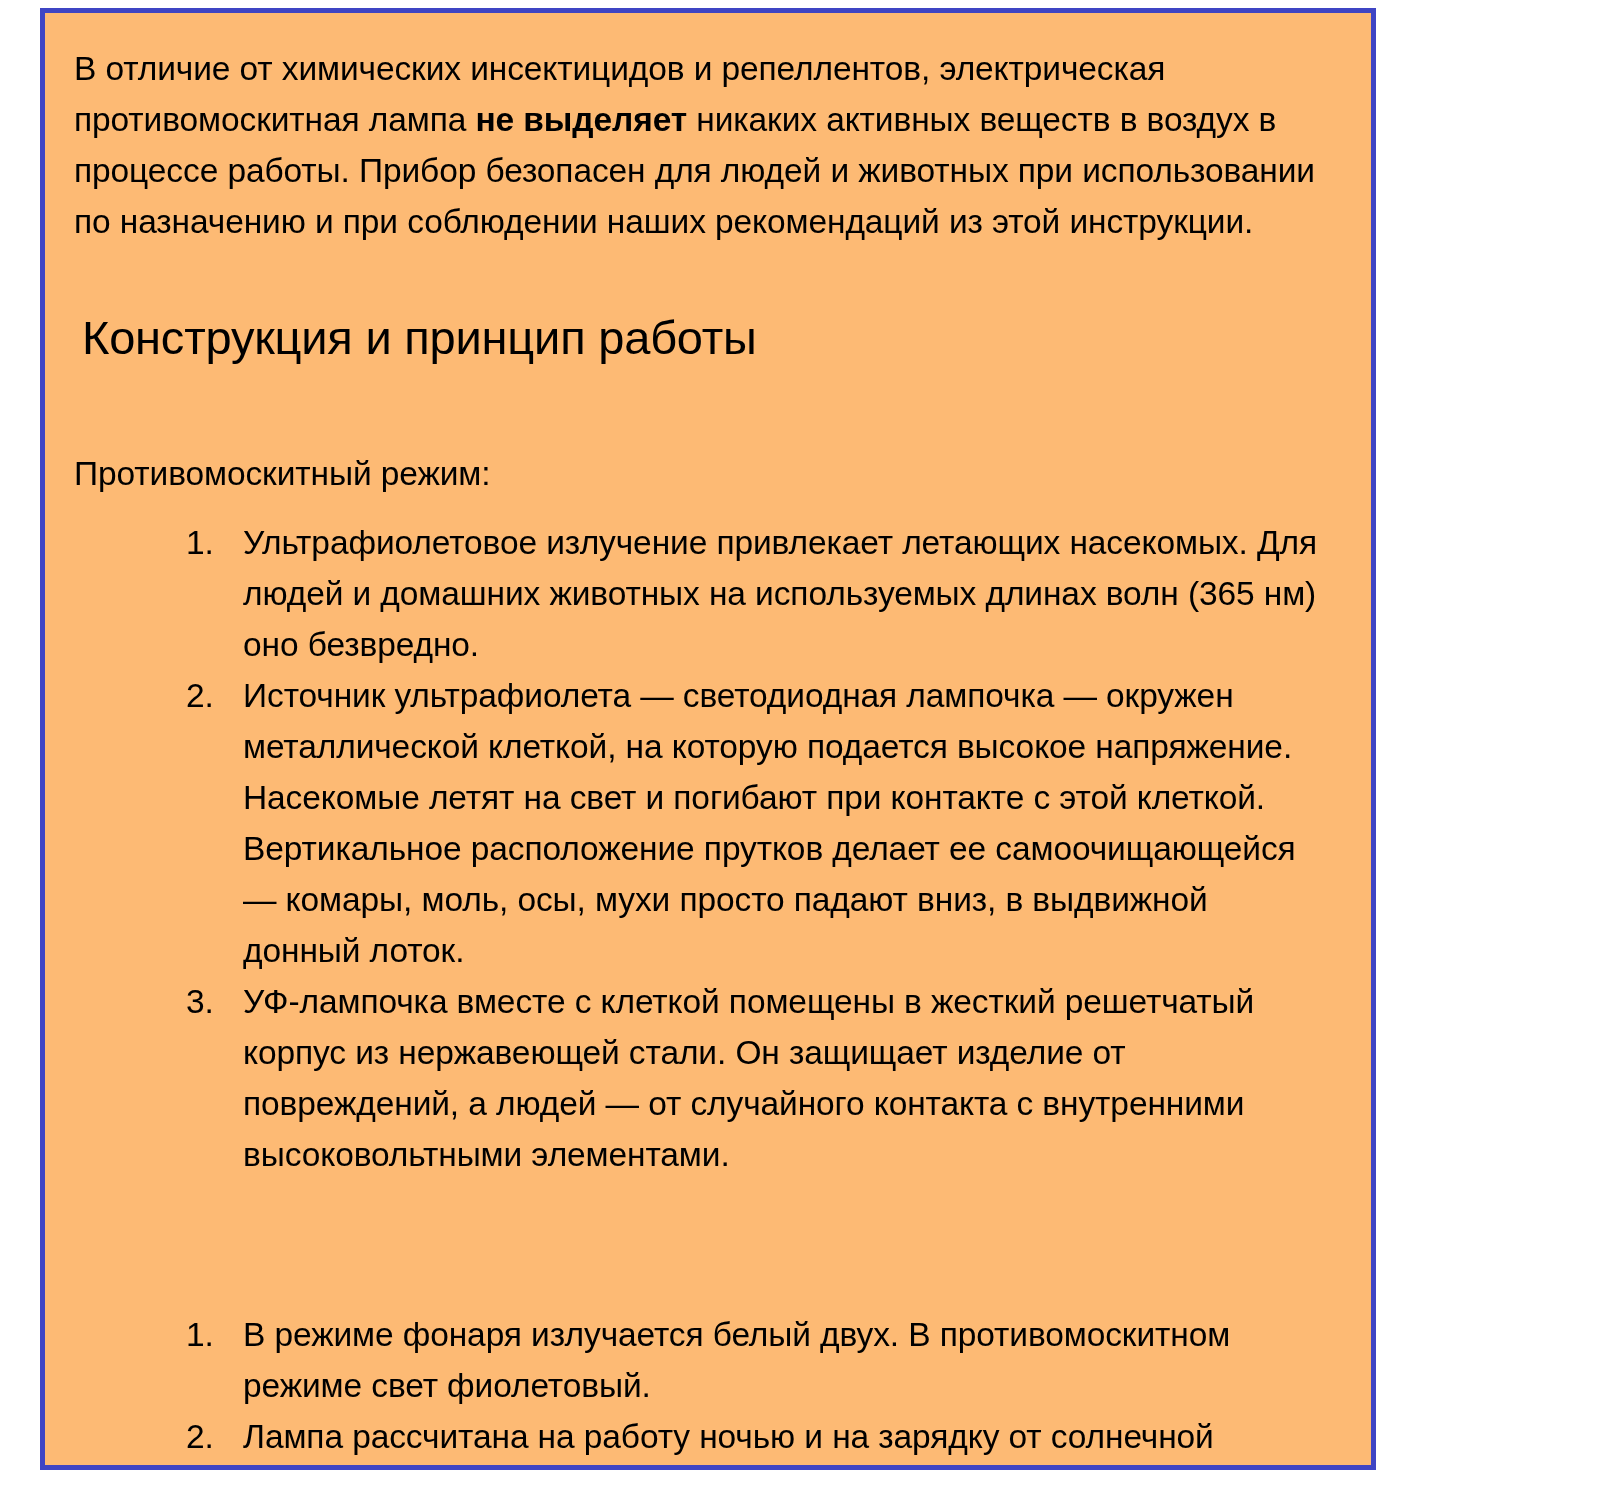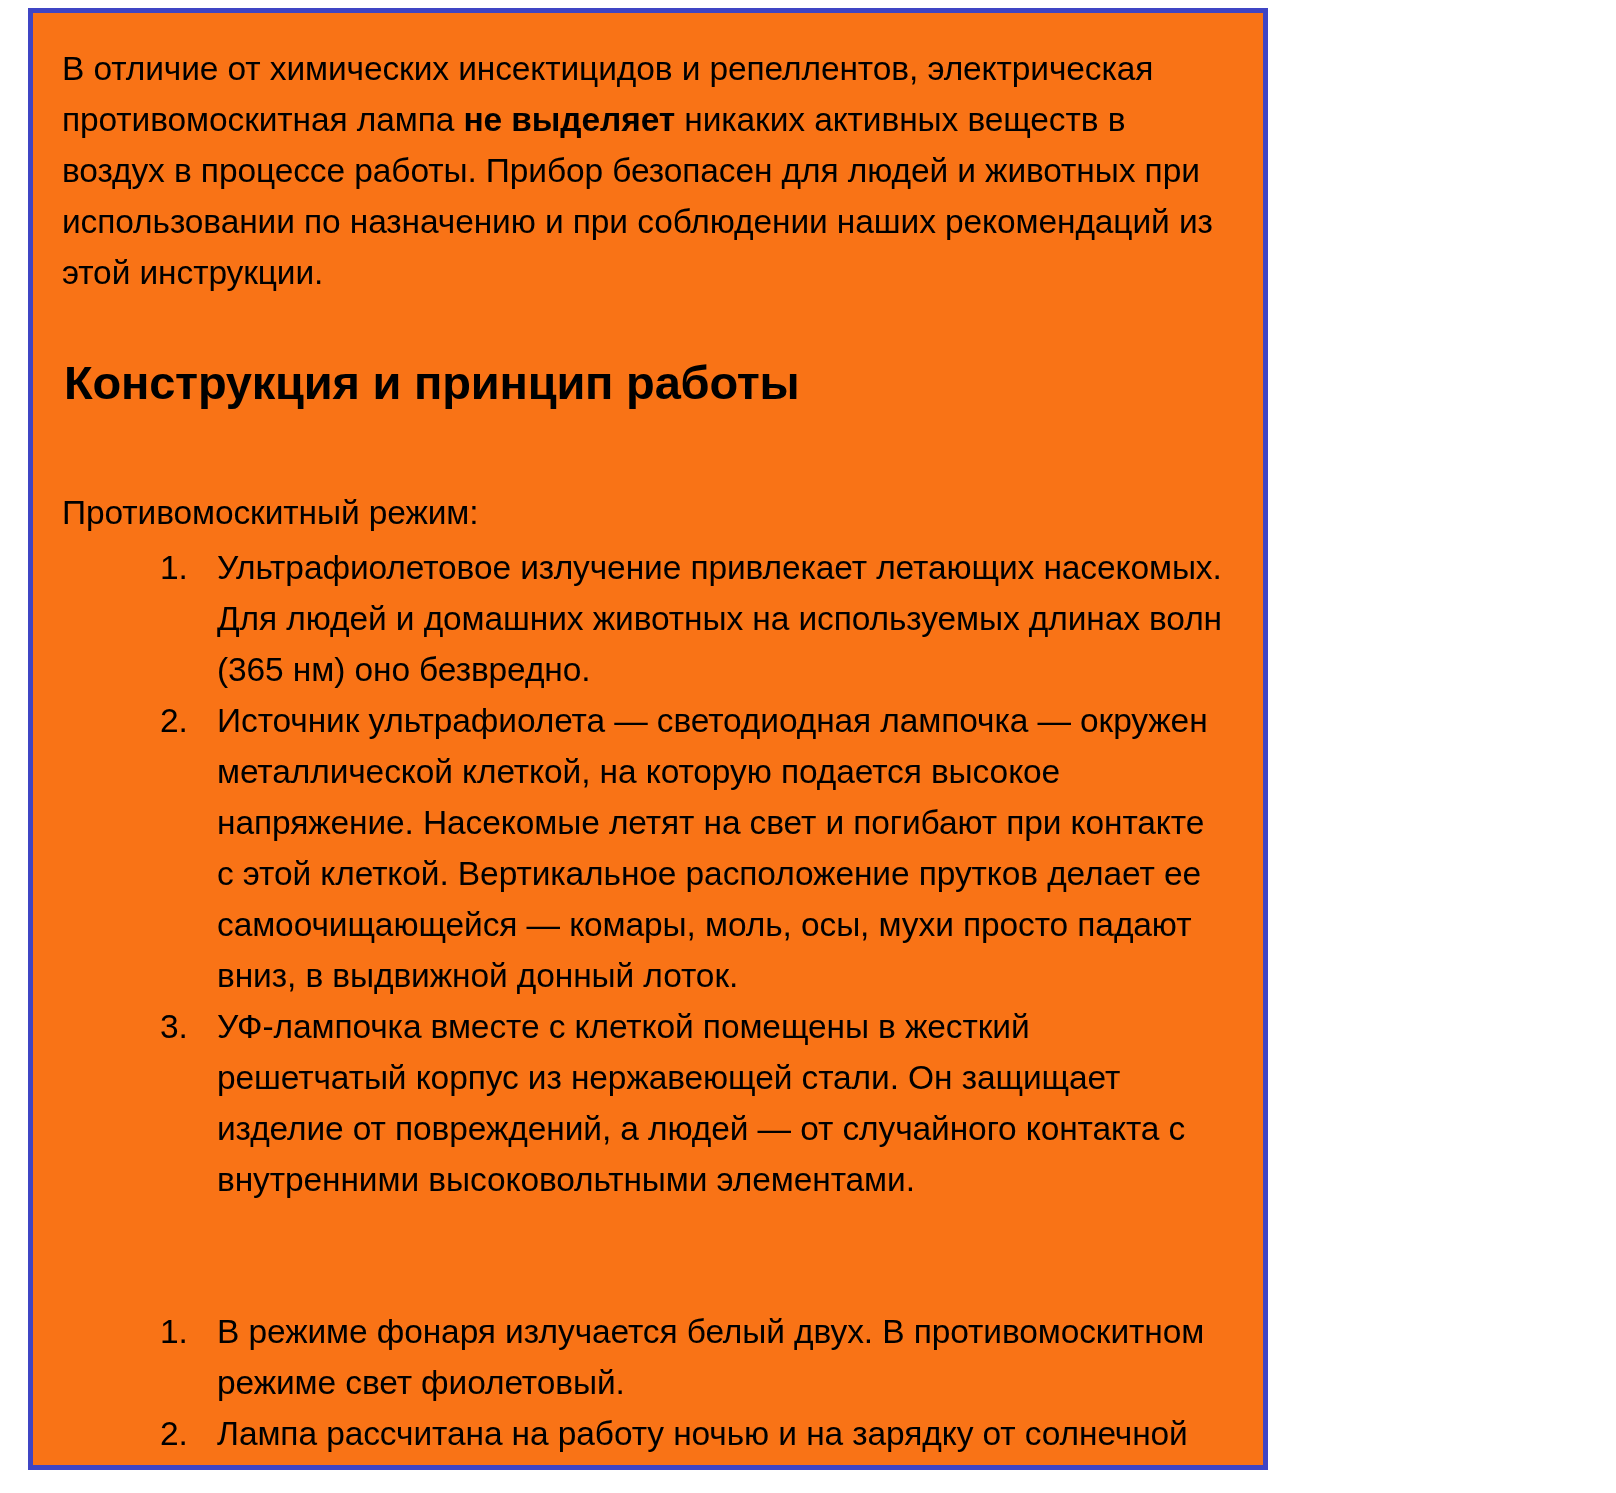--- a/index.html
+++ b/index.html
@@ -10,28 +10,28 @@
   }
   body {
     width: 1616px;
     height: 1493px;
     font-family: "Liberation Sans", sans-serif;
     color: #000000;
     overflow: hidden;
   }
   #doc-frame {
     position: absolute;
-    left: 28px;
+    left: 40px;
     top: 8px;
-    width: 1240px;
+    width: 1336px;
     height: 1462px;
     border: 5px solid #3f45c4;
     border-bottom: 5px solid #3f45c4;
     box-sizing: border-box;
-    background: #f97316;
+    background: #fdba74;
     overflow: hidden;
   }
   #doc-content {
     position: absolute;
     left: 0;
     top: 0;
     width: 100%;
     padding: 30px 34px 0 29px;
     box-sizing: border-box;
   }
@@ -39,35 +39,35 @@
   p.body-text {
     margin: 0;
     font-size: 33.5px;
     line-height: 51px;
     letter-spacing: -0.1px;
     color: #000000;
   }
   p.body-text b { font-weight: bold; }
 
   h2.section-heading {
-    margin: 2px;
+    margin: 8px;
     font-size: 47px;
     line-height: 60px;
-    font-weight: bold;
+    font-weight: normal;
     color: #000000;
     letter-spacing: -0.2px;
   }
 
   .spacer-lg { height: 53px; }
   .spacer-md { height: 40px; }
   .spacer-sm { height: 22px; }
   .spacer-blank-line { height: 50px; }
 
   ol.num-list {
-    margin: 4px;
+    margin: 18px;
     padding: 0;
     list-style: none;
     counter-reset: itm;
   }
   ol.num-list > li {
     counter-increment: itm;
     position: relative;
     padding-left: 151px;
     font-size: 33.5px;
     line-height: 51px;

